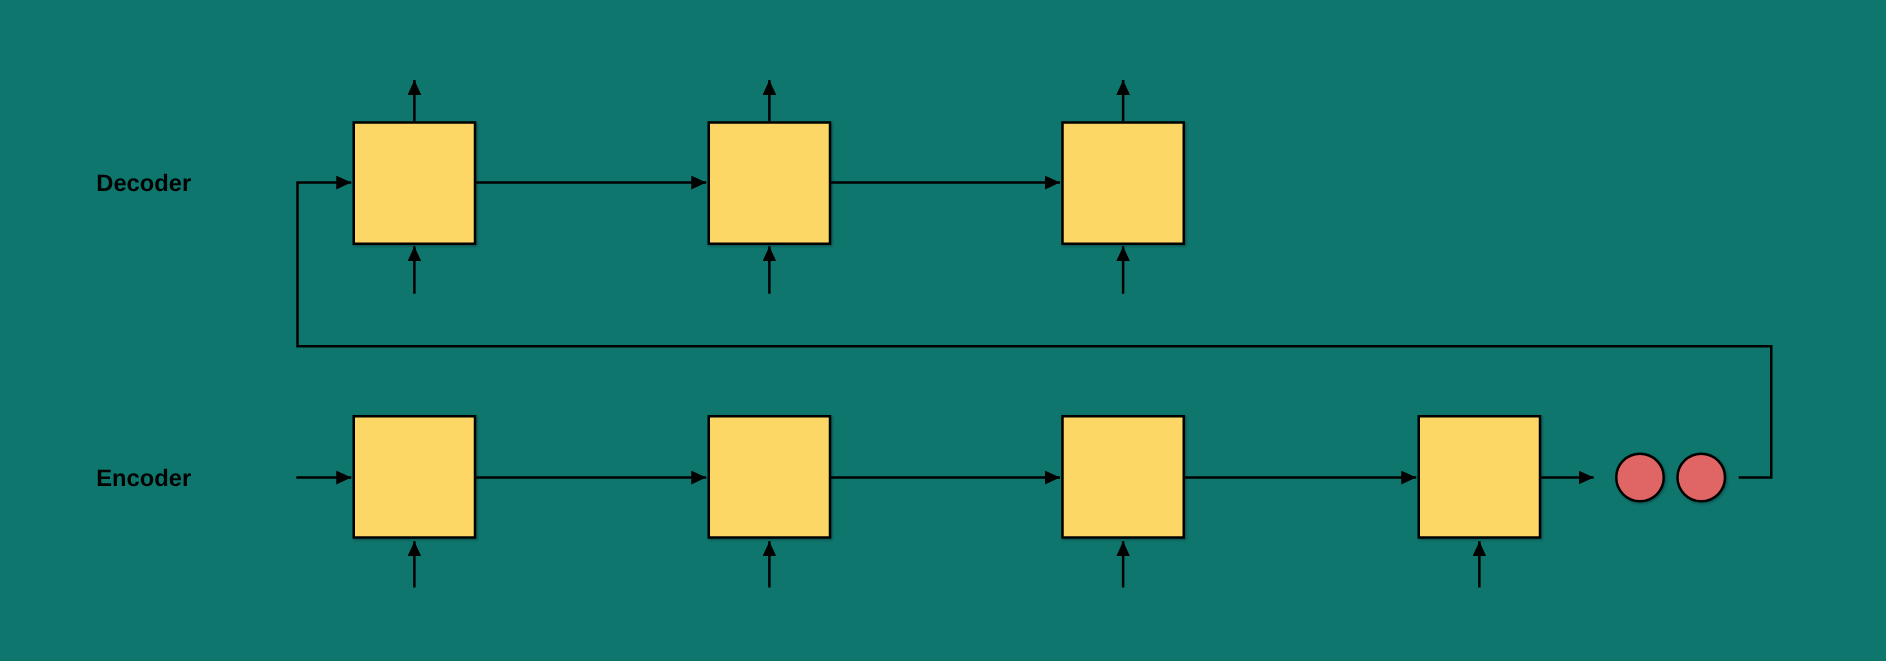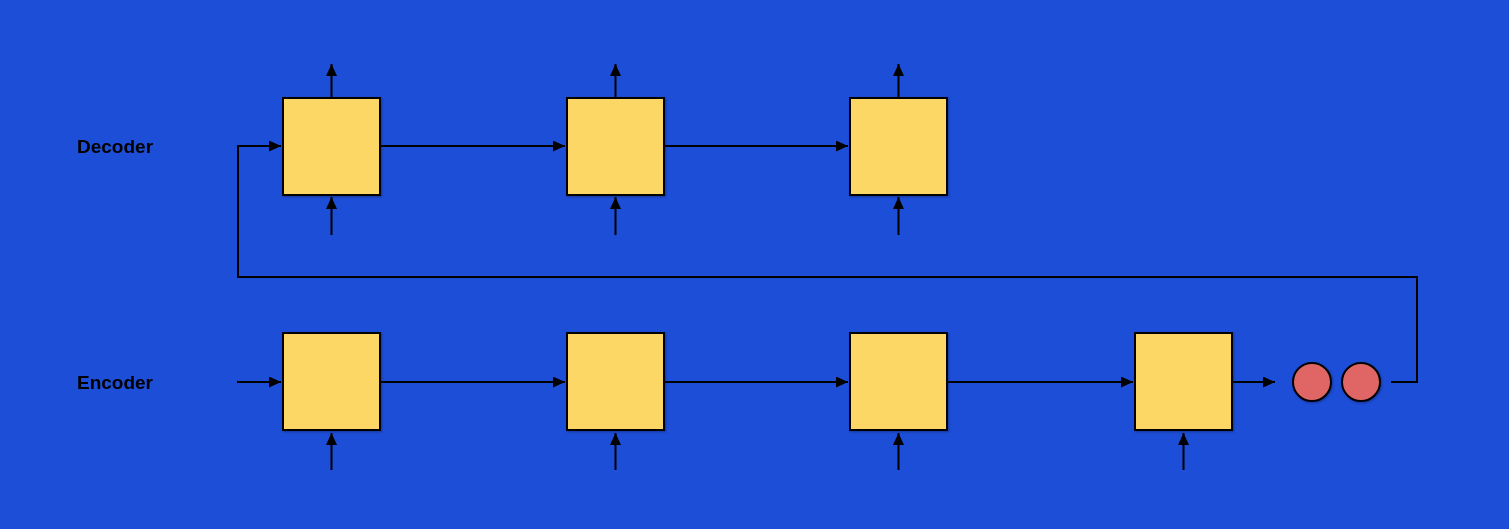--- a/index.html
+++ b/index.html
@@ -5,21 +5,21 @@
   html, body {
     margin: 0;
     padding: 0;
     background: #ffffff;
     font-family: "Liberation Sans", sans-serif;
   }
   .canvas {
     position: relative;
     width: 1509px;
     height: 529px;
-    background: #1d4ed8;
+    background: #0f766e;
     overflow: hidden;
   }
   svg { display: block; }
   .row-label {
     font-family: "Liberation Sans", sans-serif;
     font-weight: bold;
     font-size: 19px;
     fill: #000000;
   }
   .cell-shadow {

